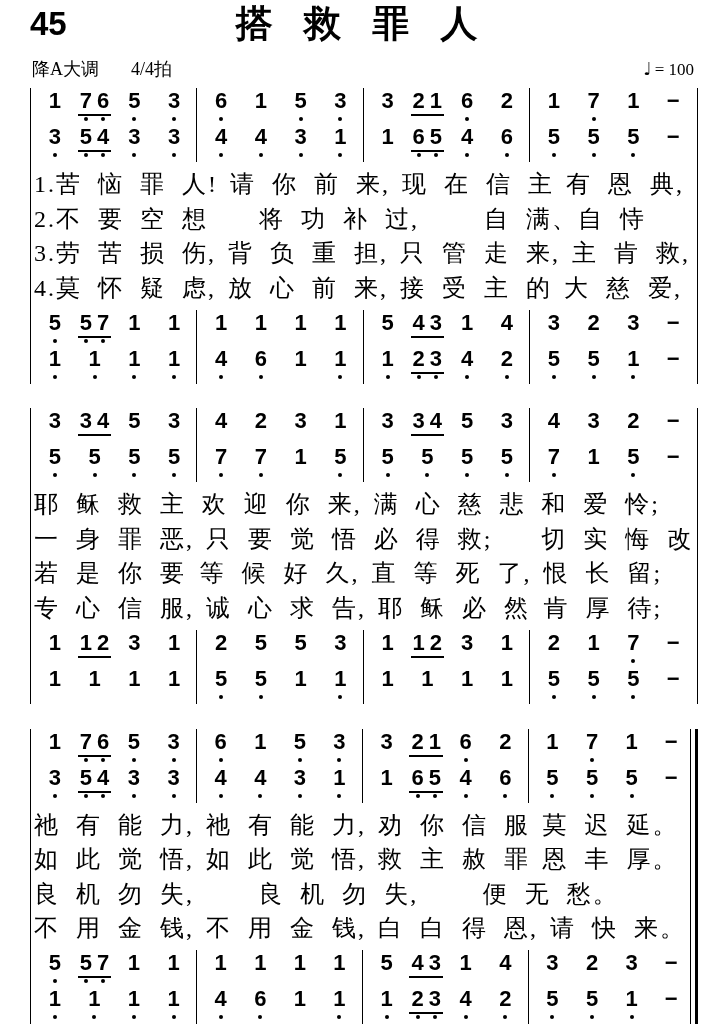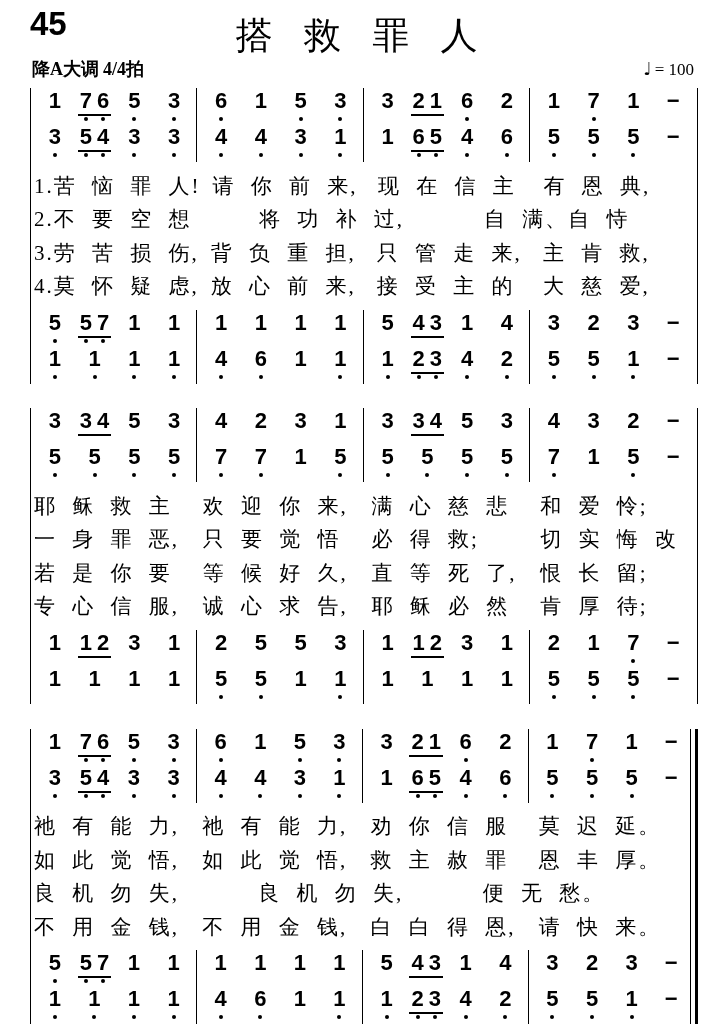--- a/index.html
+++ b/index.html
@@ -2,25 +2,25 @@
 <html><head>
 <meta charset="utf-8">
 <style>
   html,body{margin:0;padding:0;background:#fff;}
   .page{position:relative;width:724px;height:1024px;background:#fff;color:#000;
         font-family:"Liberation Serif",serif;overflow:hidden;}
 
   
   .hymn-number{position:absolute;left:30px;top:6px;
         font-family:"Liberation Sans",sans-serif;font-weight:700;font-size:33px;line-height:36px;}
-  .title{position:absolute;left:0;top:14px;width:100%;text-align:center;
-        font-size:37px;font-weight:400;letter-spacing:11px;line-height:44px;}
+  .title{position:absolute;left:0;top:2px;width:100%;text-align:center;
+        font-size:37px;font-weight:700;letter-spacing:11px;line-height:44px;}
   .meta{position:absolute;left:32px;right:30px;top:57px;display:flex;
         justify-content:space-between;align-items:baseline;font-size:18px;}
-  .meta-left{display:flex;gap:4px;font-weight:bold;}
+  .meta-left{display:flex;gap:32px;}
   .tempo{display:flex;align-items:baseline;gap:3px;font-size:17px;}
   .tempo .glyph{font-family:"DejaVu Sans",sans-serif;font-size:18px;}
 
   
   .section{position:absolute;left:30px;width:668px;box-sizing:border-box;
         border-left:1.5px solid #000;display:flex;flex-direction:column;
         justify-content:space-between;}
   .end-single{border-right:1.5px solid #000;}
   .end-double{border-right:3.5px solid #000;}
   .dbl-inner{position:absolute;top:0;bottom:0;right:4px;width:1.5px;background:#000;}
@@ -39,21 +39,21 @@
   .dg{display:block;font-family:"Liberation Sans",sans-serif;font-weight:700;
       font-size:22px;line-height:24px;height:24px;text-align:center;}
   .dot{width:4px;height:4px;border-radius:2px;background:#000;margin-top:4px;}
   .nodot{width:4px;height:4px;margin-top:4px;}
   .ul{position:absolute;left:-2px;right:-2px;top:25px;height:2px;background:#000;}
 
   
   .lyrics{flex:1;display:flex;flex-direction:column;justify-content:space-evenly;
         padding:4px 0;}
   .lyr-row{display:flex;}
-  .lyr-cell{flex:1;font-size:21px;white-space:nowrap;letter-spacing:2px;
+  .lyr-cell{flex:1;font-size:24px;white-space:nowrap;letter-spacing:2px;
         word-spacing:8px;padding-left:12px;box-sizing:border-box;}
   .lyr-cell:first-child{padding-left:3px;}
 </style>
 </head>
 <body>
 
 <div class="page">
   <div class="hymn-number">45</div>
   <div class="title">搭 救 罪 人</div>
   <div class="meta">

